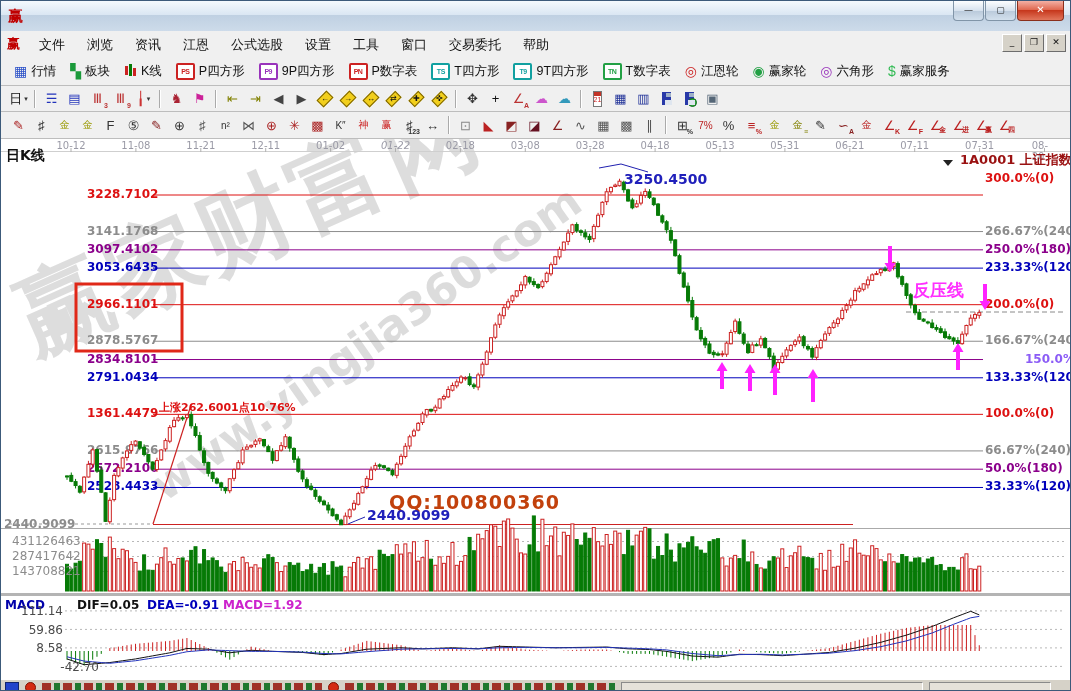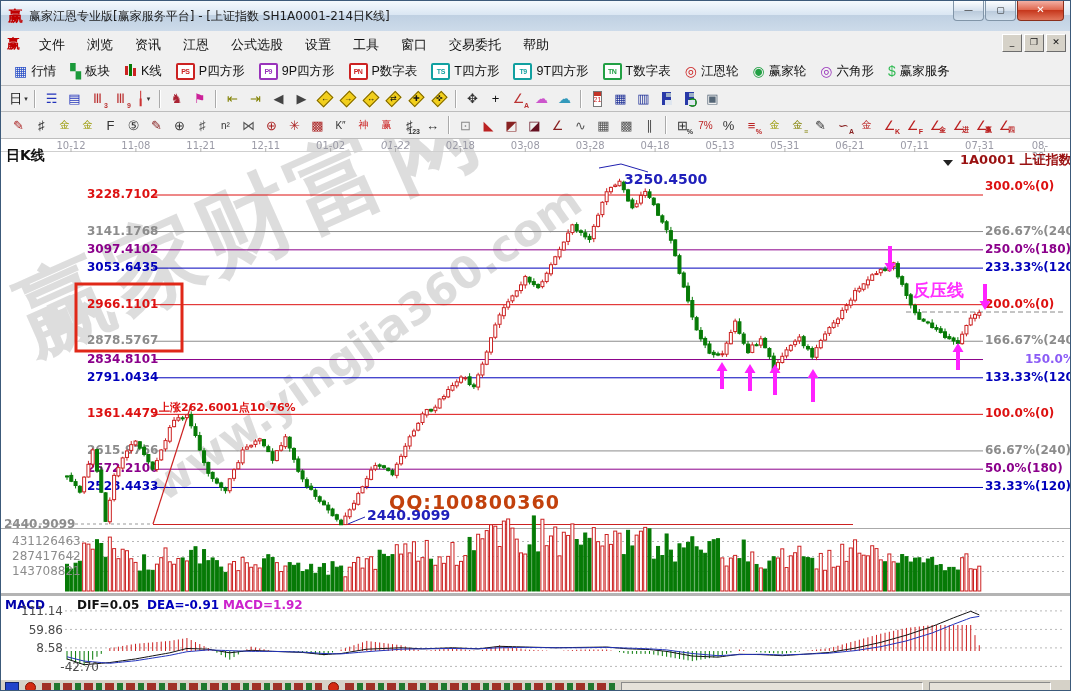--- a/index.html
+++ b/index.html
@@ -81,21 +81,20 @@
   .sb-text{height:8px;margin-top:1px;background:repeating-linear-gradient(90deg,#a03028 0 9px,#d6d2c8 9px 12px,#207830 12px 18px,#d6d2c8 18px 21px);}
   .sb-panel{height:9px;border:1px solid;border-color:#8a8a8a #fff #fff #8a8a8a;background:#e6e2da;}
 </style>
 </head>
 <body>
 
 <div class="window">
 
   <div class="titlebar">
     <span class="logo">赢</span>
-    <span class="title">赢家江恩专业版[赢家服务平台] - [上证指数  SH1A0001-214日K线]</span>
     <div class="winbtns">
       <div class="wbtn">—</div>
       <div class="wbtn">▢</div>
       <div class="wbtn close">✕</div>
     </div>
   </div>
 
   <div class="menubar">
     <span class="logo small">赢</span>
     <div class="menuitems" id="menuItems">
@@ -465,21 +464,21 @@
         <div class="lvl" style="left: 86px; top: 194.237px; color: rgb(140, 140, 140);">2878.5767</div>
         <div class="lvl" style="left: 86px; top: 212.516px; color: rgb(139, 0, 139);">2834.8101</div>
         <div class="lvl" style="left: 86px; top: 230.796px; color: rgb(0, 0, 187);">2791.0434</div>
         <div class="lvl" style="left: 86px; top: 267.355px; color: rgb(221, 17, 17);">1361.4479</div>
         <div class="lvl" style="left: 86px; top: 303.914px; color: rgb(140, 140, 140);">2615.9766</div>
         <div class="lvl" style="left: 86px; top: 322.194px; color: rgb(139, 0, 139);">2572.2100</div>
         <div class="lvl" style="left: 86px; top: 340.473px; color: rgb(0, 0, 187);">2528.4433</div>
         <div class="lvl" style="left: 3px; top: 378.033px; color: rgb(140, 140, 140);">2440.9099</div>
       </div>
     <div id="pctLabels">
-        <div class="lvl" style="left: 984px; top: 40px; color: rgb(221, 17, 17);">300.0%(0)</div>
+        <div class="lvl" style="left: 984px; top: 32px; color: rgb(221, 17, 17);">300.0%(0)</div>
         <div class="lvl" style="left: 984px; top: 84.5592px; color: rgb(140, 140, 140);">266.67%(240)</div>
         <div class="lvl" style="left: 984px; top: 102.839px; color: rgb(139, 0, 139);">250.0%(180)</div>
         <div class="lvl" style="left: 984px; top: 121.118px; color: rgb(0, 0, 187);">233.33%(120)</div>
         <div class="lvl" style="left: 984px; top: 157.678px; color: rgb(221, 17, 17);">200.0%(0)</div>
         <div class="lvl" style="left: 984px; top: 194.237px; color: rgb(140, 140, 140);">166.67%(240)</div>
         <div class="lvl" style="left: 1024px; top: 212.516px; color: #8b5cf6;">150.0%(180)</div>
         <div class="lvl" style="left: 984px; top: 230.796px; color: rgb(0, 0, 187);">133.33%(120)</div>
         <div class="lvl" style="left: 984px; top: 267.355px; color: rgb(221, 17, 17);">100.0%(0)</div>
         <div class="lvl" style="left: 984px; top: 303.914px; color: rgb(140, 140, 140);">66.67%(240)</div>
         <div class="lvl" style="left: 984px; top: 322.194px; color: rgb(139, 0, 139);">50.0%(180)</div>

